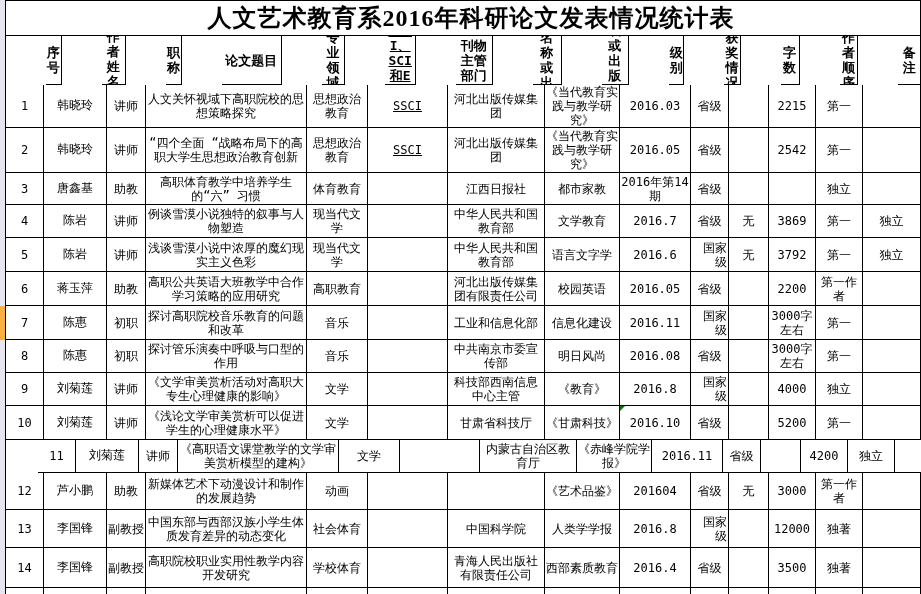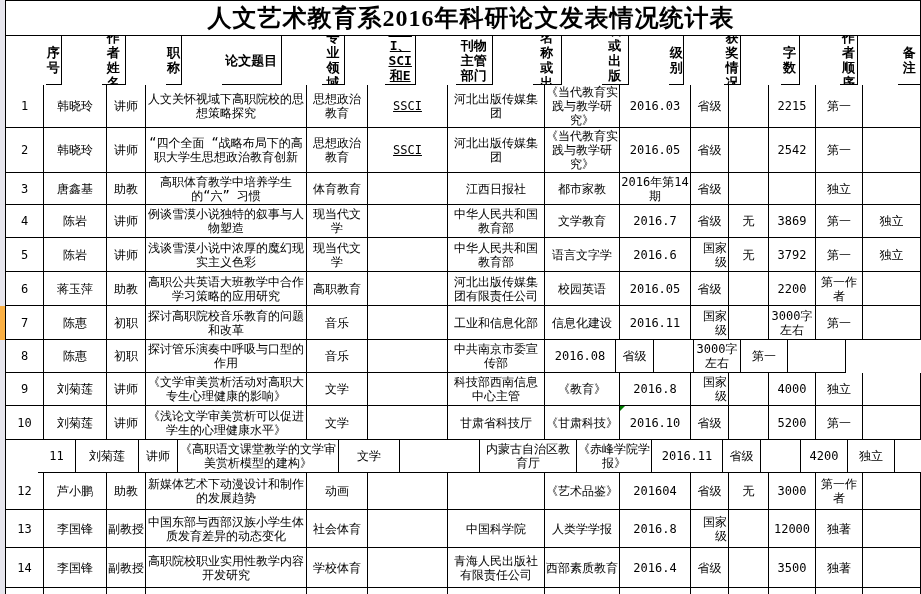--- a/index.html
+++ b/index.html
@@ -33,21 +33,21 @@
     display: flex; align-items: center; justify-content: center;
     text-align: center; font-size: 12px; line-height: 14px;
     word-break: break-all; overflow: hidden; padding: 0 1px;
     position: relative;
   }
   .header-row { height: 49px; }
   .header-row .cell { font-weight: bold; font-size: 13px; line-height: 15px; margin-left: 40px; }
 
   
   .c-seq     { width: 38px; }
-  .c-author  { width: 63px; }
+  .c-author  { width: 63px; font-family: Liberation Mono, monospace; }
   .c-rank    { width: 39px; }
   .c-title   { width: 161px; }
   .c-field   { width: 61px; }
   .c-ssci    { width: 80px; text-decoration: underline; }
   .c-dept    { width: 97px; }
   .c-journal { width: 75px; }
   .c-date    { width: 71px; }
   .c-level   { width: 38px; text-align: right; }
   .c-award   { width: 40px; }
   .c-words   { width: 47px; }
@@ -219,20 +219,21 @@
           <div class="cell c-notes"></div>
         </div>
         <div class="row">
           <div class="cell c-seq">8</div>
           <div class="cell c-author">陈惠</div>
           <div class="cell c-rank">初职</div>
           <div class="cell c-title">探讨管乐演奏中呼吸与口型的作用</div>
           <div class="cell c-field">音乐</div>
           <div class="cell c-ssci"></div>
           <div class="cell c-dept">中共南京市委宣传部</div>
+          <div class="cell c-journal">明日风尚</div>
           <div class="cell c-date">2016.08</div>
           <div class="cell c-level">省级</div>
           <div class="cell c-award"></div>
           <div class="cell c-words">3000字左右</div>
           <div class="cell c-order">第一</div>
           <div class="cell c-notes"></div>
         </div>
         <div class="row">
           <div class="cell c-seq">9</div>
           <div class="cell c-author">刘菊莲</div>

